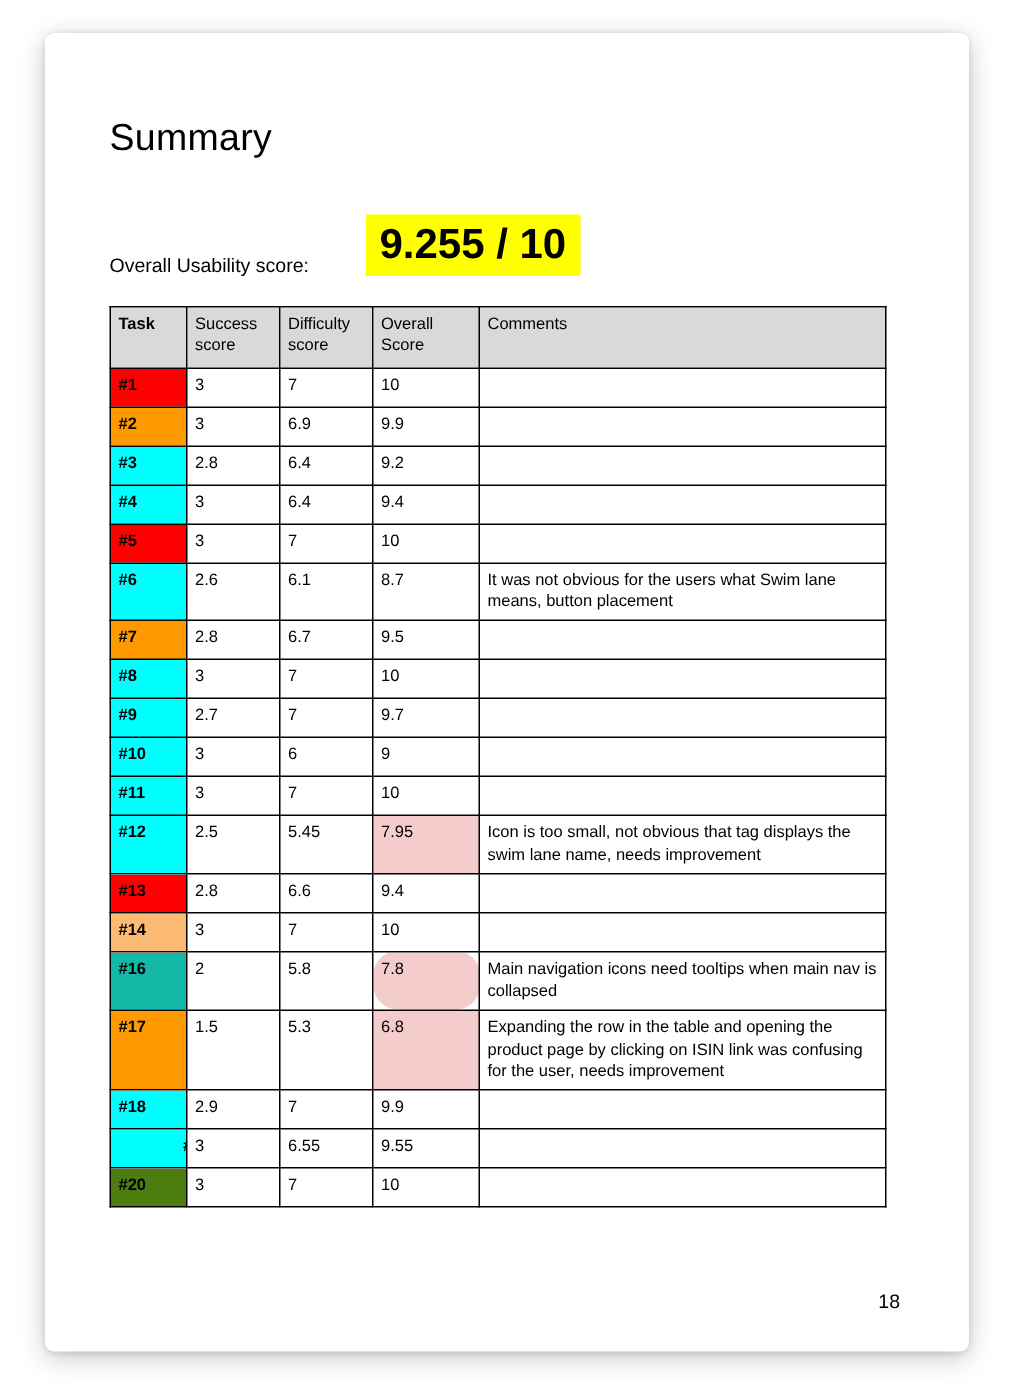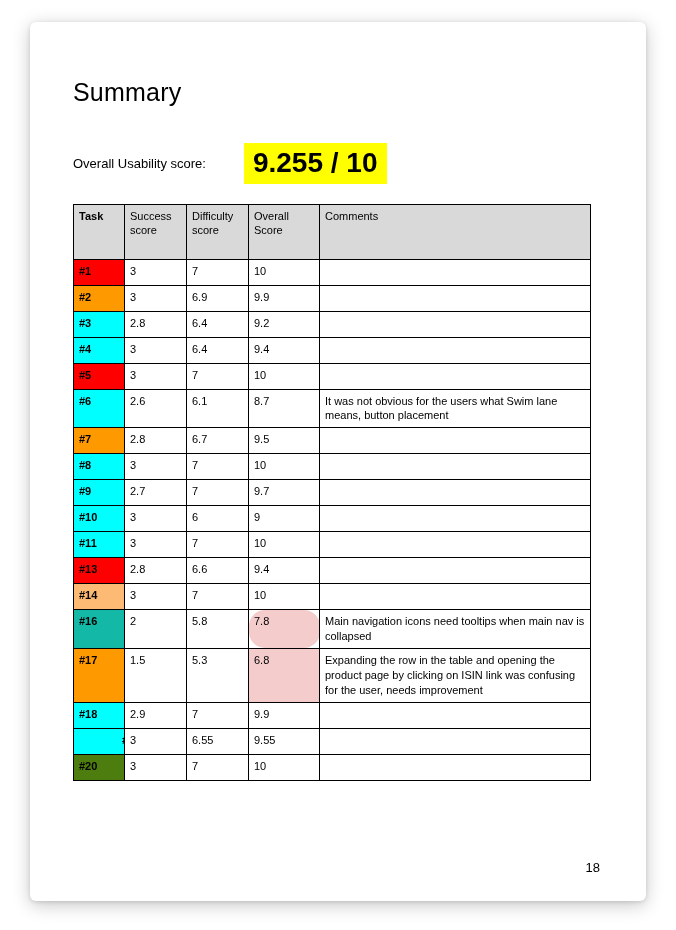--- a/index.html
+++ b/index.html
@@ -21,21 +21,21 @@
     overflow: hidden;
   }
   .doc-title {
     font-size: 25px;
     font-weight: 400;
     letter-spacing: 0.2px;
     margin-bottom: 22px;
   }
   .score-line {
     display: flex;
-    align-items: center;
+    align-items: flex-end;
     margin-bottom: 20px;
     margin-top: 36px;
   }
   .score-label {
     font-size: 13px;
   }
   .score-highlight {
     display: inline-block;
     margin-left: 38px;
     background: var(--c-highlight, #FFFF00);
@@ -54,21 +54,21 @@
   .summary-table th, .summary-table td {
     border: 1.5px solid #000;
     vertical-align: top;
     text-align: left;
     padding: 4px 5px;
     overflow: hidden;
   }
   .summary-table thead th {
     background: var(--c-header_bg, #D9D9D9);
     font-weight: 400;
-    height: 55px;
+    height: 41px;
   }
   .summary-table thead th:first-child { font-weight: 700; }
   .summary-table tbody td { height: 26px; }
   .summary-table td.task-cell { font-weight: 700; }
   .page-number {
     position: absolute;
     right: 46px;
     bottom: 26px;
     font-size: 13px;
   }
@@ -184,20 +184,27 @@
   </tr>
 
   <tr>
     <td class="task-cell" style="background: rgb(0, 255, 255);">#11</td>
     <td>3</td>
     <td>7</td>
     <td>10</td>
     <td></td>
   </tr>
 
+  <tr>
+    <td class="task-cell" style="background: rgb(0, 255, 255);">#12</td>
+    <td>2.5</td>
+    <td>5.45</td>
+    <td style="background: rgb(244, 204, 204);">7.95</td>
+    <td>Icon is too small, not obvious that tag displays the swim lane name, needs improvement</td>
+  </tr>
 
   <tr>
     <td class="task-cell" style="background: rgb(255, 0, 0);">#13</td>
     <td>2.8</td>
     <td>6.6</td>
     <td>9.4</td>
     <td></td>
   </tr>
 
   <tr>

